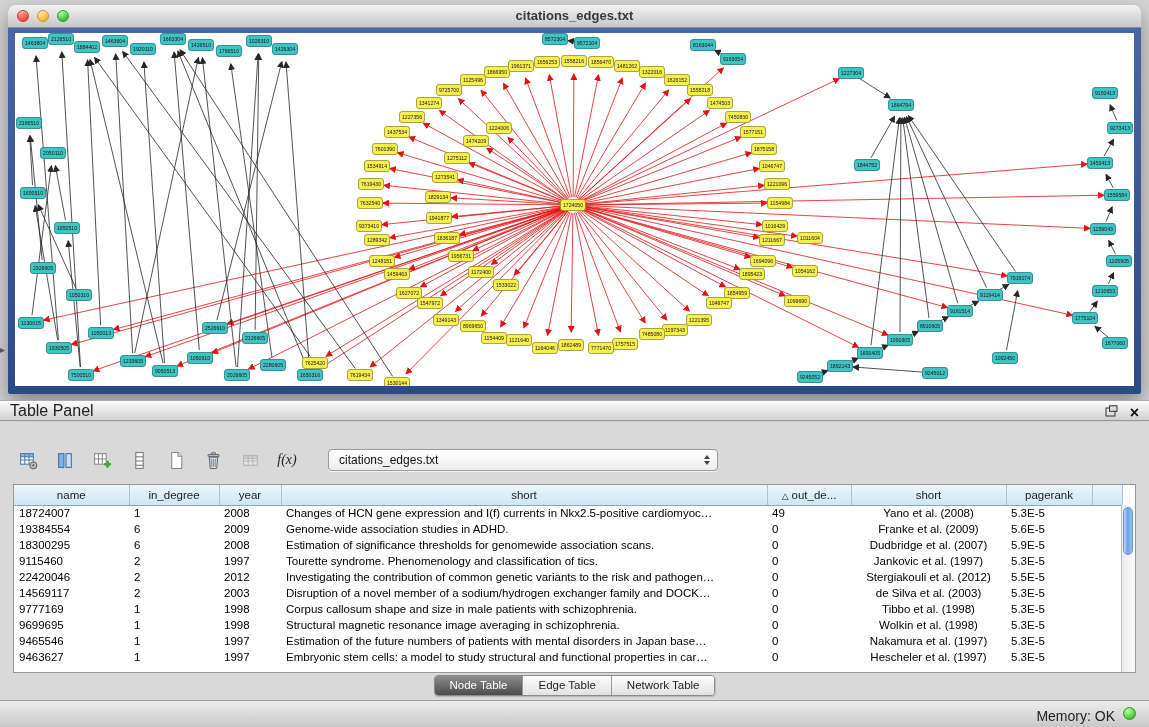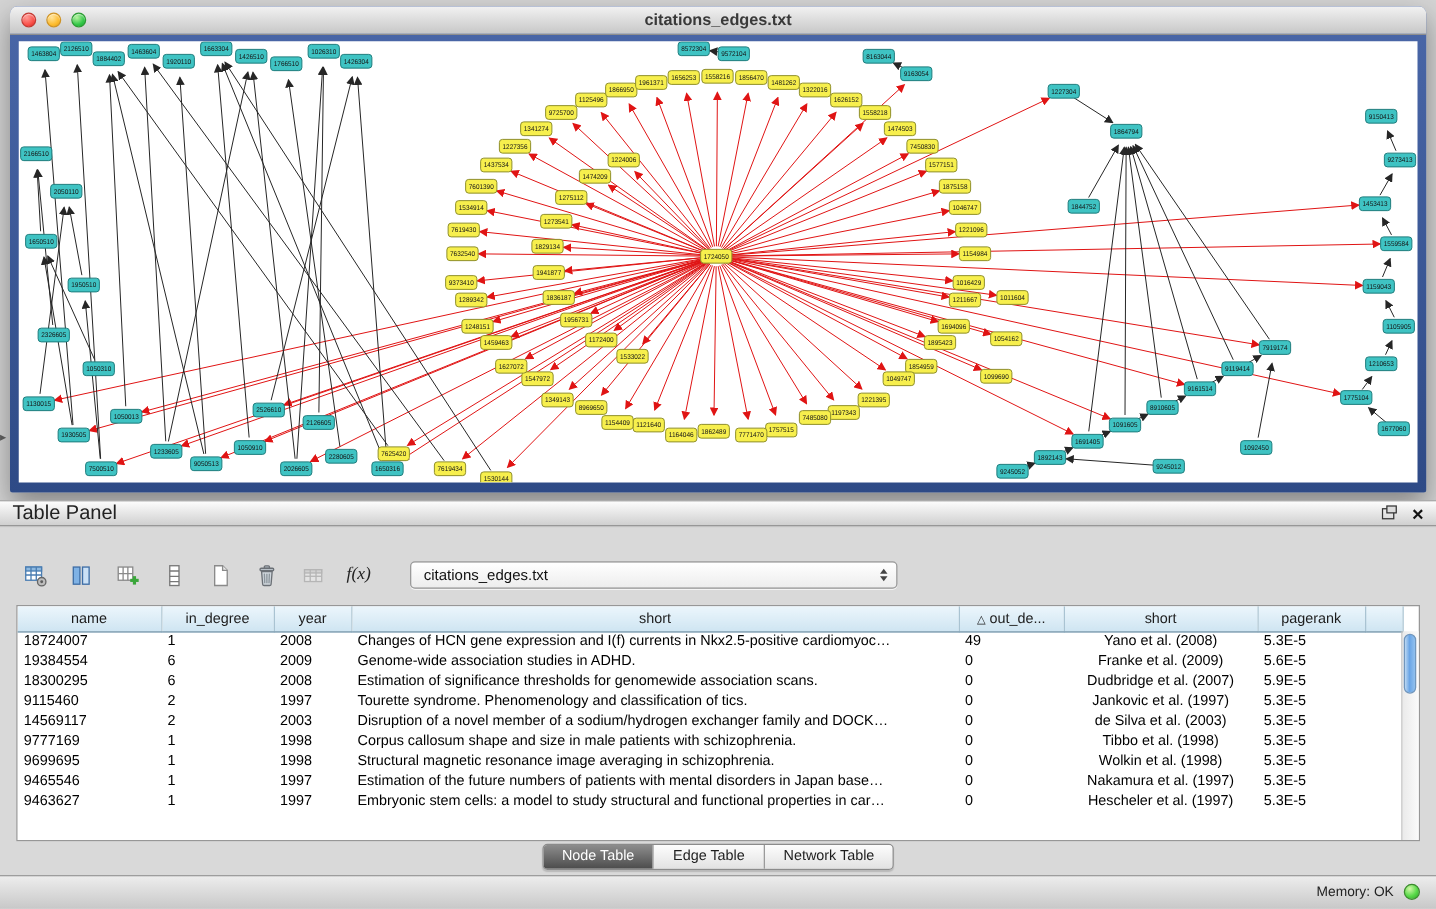--- a/index.html
+++ b/index.html
@@ -100,21 +100,21 @@
   }
   .tab:last-child{border-right:none;}
   .tab.active{background:linear-gradient(#8d8d8d,#4c4c4c);color:#fff;}
 
   
   .statusbar{
     position:absolute;left:0;top:700px;width:1149px;height:27px;
     background:linear-gradient(#ededed,#c8c8c8);
     border-top:1px solid #9d9d9d;box-sizing:border-box;
   }
-  .mem-label{position:absolute;right:34px;top:7px;font-size:11px;color:#222;}
+  .mem-label{position:absolute;right:34px;top:7px;font-size:14px;color:#222;}
   .mem-dot{
     position:absolute;right:13px;top:6px;width:13px;height:13px;border-radius:50%;
     background:radial-gradient(circle at 35% 28%,#d2f8a8,#57d948 55%,#2f9e27);
     border:1px solid #3c8a2e;box-sizing:border-box;
   }
 </style>
 </head>
 <body>
 
 <div class="network-window">
@@ -906,20 +906,30 @@
             <td class="col-0">9115460</td>
             <td class="col-1">2</td>
             <td class="col-2">1997</td>
             <td class="col-3">Tourette syndrome. Phenomenology and classification of tics.</td>
             <td class="col-4">0</td>
             <td class="col-5">Jankovic et al. (1997)</td>
             <td class="col-6">5.3E-5</td>
             <td></td>
           </tr>
           <tr>
+            <td class="col-0">22420046</td>
+            <td class="col-1">2</td>
+            <td class="col-2">2012</td>
+            <td class="col-3">Investigating the contribution of common genetic variants to the risk and pathogen…</td>
+            <td class="col-4">0</td>
+            <td class="col-5">Stergiakouli et al. (2012)</td>
+            <td class="col-6">5.5E-5</td>
+            <td></td>
+          </tr>
+          <tr>
             <td class="col-0">14569117</td>
             <td class="col-1">2</td>
             <td class="col-2">2003</td>
             <td class="col-3">Disruption of a novel member of a sodium/hydrogen exchanger family and DOCK…</td>
             <td class="col-4">0</td>
             <td class="col-5">de Silva et al. (2003)</td>
             <td class="col-6">5.3E-5</td>
             <td></td>
           </tr>
           <tr>

